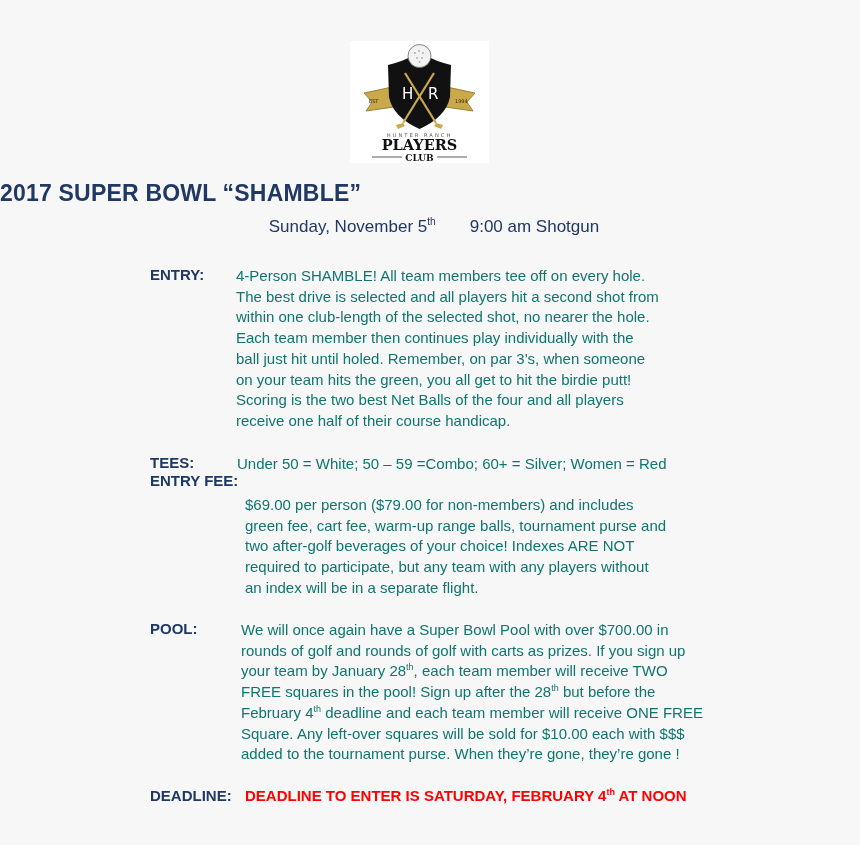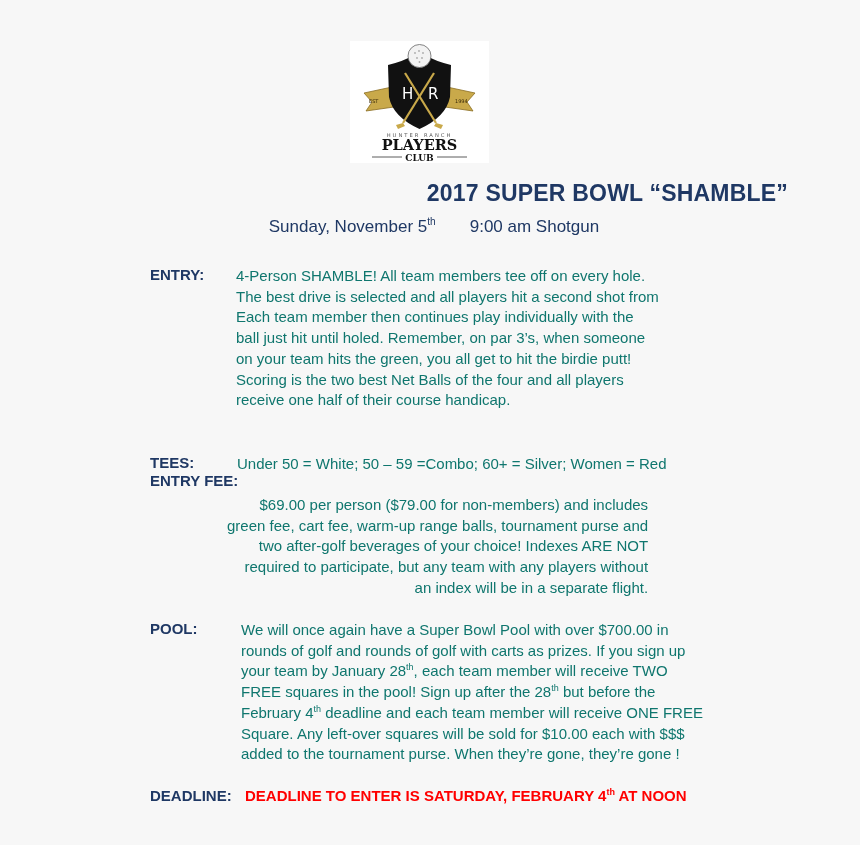--- a/index.html
+++ b/index.html
@@ -11,21 +11,21 @@
     position: relative;
     overflow: hidden;
   }
   .logo-box {
     position: absolute; left: 350px; top: 41px; width: 139px; height: 122px;
     background: #ffffff;
   }
   .logo-box svg { display: block; }
   .title {
     position: absolute; left: 0; width: 788px; top: 180px;
-    text-align: right; font-weight: bold; font-size: 23px; letter-spacing: 0.2px;
+    text-align: left; font-weight: bold; font-size: 23px; letter-spacing: 0.2px;
     color: #1f3864;
   }
   .subtitle {
     position: absolute; left: 0; width: 868px; top: 217px;
     text-align: center; font-size: 17px; color: #1f3864;
   }
   .subtitle .gap { display: inline-block; width: 34px; }
   sup { font-size: 0.6em; line-height: 0; vertical-align: super; }
   .label {
     position: absolute; font-weight: bold; font-size: 15px; color: #1f3864;
@@ -78,32 +78,33 @@
 
 <div class="title">2017 SUPER BOWL “SHAMBLE”</div>
 <div class="subtitle">
   <span>Sunday, November 5</span><sup>th</sup><span class="gap"></span><span>9:00 am Shotgun</span>
 </div>
 
 <div class="label" style="left:150px; top:266px;">ENTRY:</div>
 <div class="body-text" style="left:236px; top:266px;">
   <div>4-Person SHAMBLE! All team members tee off on every hole.</div>
   <div>The best drive is selected and all players hit a second shot from</div>
+  <div>within one club-length of the selected shot, no nearer the hole.</div>
   <div>Each team member then continues play individually with the</div>
   <div>ball just hit until holed. Remember, on par 3’s, when someone</div>
   <div>on your team hits the green, you all get to hit the birdie putt!</div>
   <div>Scoring is the two best Net Balls of the four and all players</div>
   <div>receive one half of their course handicap.</div>
 </div>
 
 <div class="label" style="left:150px; top:454px;text-align:center;">TEES:</div>
 <div class="body-text" style="left:237px; top:454px;">Under 50 = White; 50 – 59 =Combo; 60+ = Silver; Women = Red</div>
 
 <div class="label" style="left:150px; top:472px;">ENTRY FEE:</div>
-<div class="body-text" style="left:227px; top:495px;text-align:right;">
+<div class="body-text" style="left:245px; top:495px;">
   <div>$69.00 per person ($79.00 for non-members) and includes</div>
   <div>green fee, cart fee, warm-up range balls, tournament purse and</div>
   <div>two after-golf beverages of your choice! Indexes ARE NOT</div>
   <div>required to participate, but any team with any players without</div>
   <div>an index will be in a separate flight.</div>
 </div>
 
 <div class="label" style="left:150px; top:620px;">POOL:</div>
 <div class="body-text" style="left:241px; top:620px;">
   <div>We will once again have a Super Bowl Pool with over $700.00 in</div>

